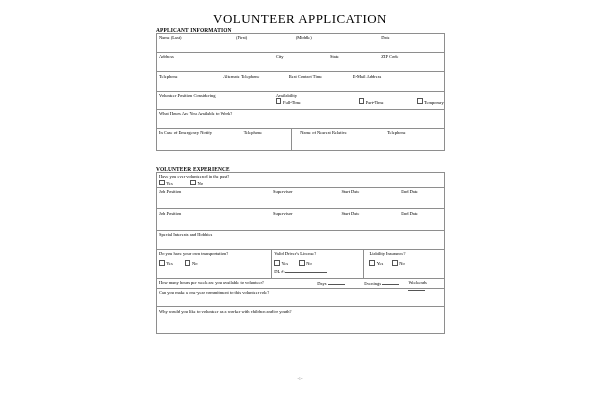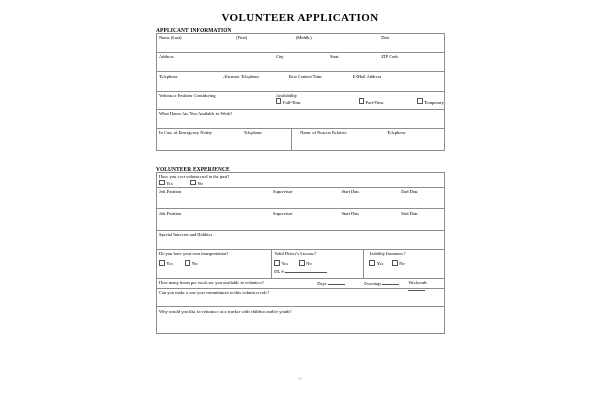--- a/index.html
+++ b/index.html
@@ -18,22 +18,22 @@
   .page {
     position: absolute;
     left: 0; top: 0;
     width: 600px; height: 400px;
   }
   .doc-title {
     position: absolute;
     left: 0; top: 11px;
     width: 600px;
     text-align: center;
-    font-size: 11px;
-    font-weight: bold;
+    font-size: 13px;
+    font-weight: normal;
     letter-spacing: 0.45px;
   }
   .section-head {
     position: absolute;
     left: 156px;
     font-size: 5.4px;
     font-weight: bold;
     letter-spacing: 0.15px;
   }
   #sec-applicant { top: 27px; }

